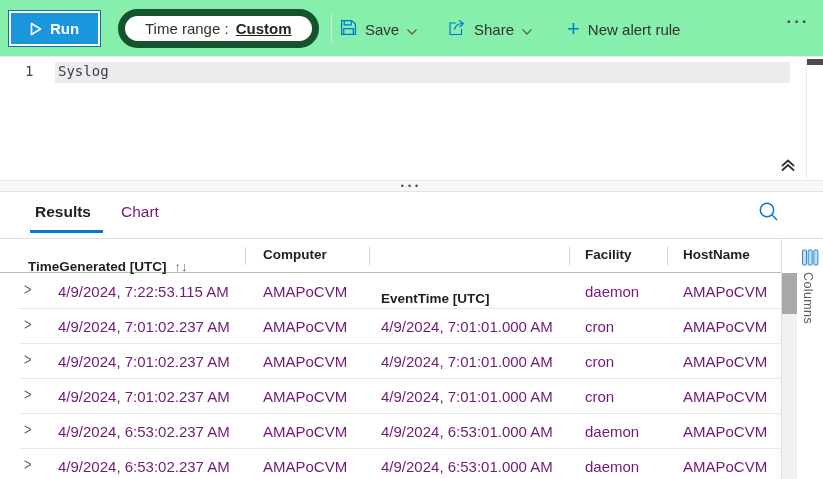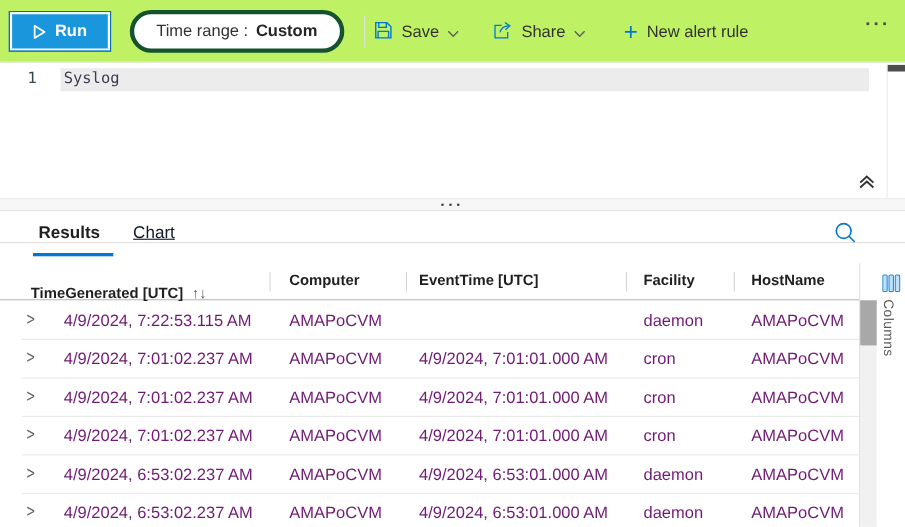--- a/index.html
+++ b/index.html
@@ -1,28 +1,28 @@
 <!DOCTYPE html>
 <html><head>
 <meta charset="utf-8">
 <style>
   * { margin:0; padding:0; box-sizing:border-box; }
   html,body { width:823px; height:479px; overflow:hidden; background:#fff;
     font-family:"Liberation Sans", sans-serif; color:#323130; }
 
   
-  #toolbar { position:absolute; left:0; top:0; width:823px; height:57px; background:#bef264; border-bottom:1px solid #eaeaea; }
+  #toolbar { position:absolute; left:0; top:0; width:823px; height:57px; background:#86efac; border-bottom:1px solid #eaeaea; }
   #run-btn { position:absolute; left:8px; top:10px; width:93px; height:37px;
     background:#1a96dd; border:1px solid #0f6cbd; box-shadow:inset 0 0 0 2px #fff;
     color:#fff; font-size:15px; font-weight:700; display:flex; align-items:center; justify-content:center; gap:8px; cursor:pointer; }
   #run-btn svg { display:block; }
   #timerange-pill { position:absolute; left:118px; top:9px; height:39px; min-width:190px;
-    border:4px solid #14532d; border-radius:20px; background:#fff;
+    border:7px solid #14532d; border-radius:20px; background:#fff;
     display:flex; align-items:center; justify-content:center; gap:7px; padding:0 20px; font-size:15px; color:#323130; cursor:pointer; }
-  #timerange-pill .val { font-weight:700; color:#252423; }
+  #timerange-pill .val { font-weight:700; color:#252423;text-decoration:underline; }
   .tb-sep { position:absolute; left:331px; top:14px; width:1px; height:29px; background:#e1dfdd; }
   .tb-item { position:absolute; top:14px; height:30px; display:flex; align-items:center; gap:8px; font-size:15px; color:#323130; cursor:pointer; }
   #save-item { left:340px; }
   #share-item { left:448px; }
   #alert-item { left:567px; }
   .plus-glyph { color:#0078d4; font-size:22px; font-weight:400; line-height:20px; }
   #more-btn { position:absolute; left:781px; top:12px; width:34px; height:30px; font-size:17px; font-weight:700;
     letter-spacing:2px; color:#4a4a4a; display:flex; align-items:flex-start; justify-content:center; cursor:pointer; }
 
   
@@ -33,33 +33,33 @@
   #editor-vscroll { position:absolute; left:806px; top:0; width:17px; height:122px; border-left:1px solid #ececec; background:#fff; }
   #editor-vscroll-thumb { position:absolute; left:0px; top:1px; width:16px; height:6px; background:#4d4d4d; }
   #collapse-btn { position:absolute; left:778px; top:155px; width:22px; height:22px; cursor:pointer; }
 
   
   #splitter { position:absolute; left:0; top:180px; width:823px; height:12px; background:#f7f7f7;
     border-top:1px solid #ebebeb; border-bottom:1px solid #e3e3e3; display:flex; align-items:center; justify-content:center; cursor:row-resize; }
   #splitter span { font-size:9px; letter-spacing:4px; color:#4d4d4d; line-height:4px; }
 
   
-  #tabsbar { position:absolute; left:0; top:193px; width:823px; height:28px; background:#fff; border-bottom:1px solid #e1dfdd; }
+  #tabsbar { position:absolute; left:0; top:193px; width:823px; height:46px; background:#fff; border-bottom:1px solid #e1dfdd; }
   .tab { position:absolute; top:10px; font-size:15.5px; cursor:pointer; }
   #tab-results { left:35px; font-weight:700; color:#201f1e; }
-  #tab-chart { left:121px; font-weight:400; color:#0f172a;text-decoration:underline; }
+  #tab-chart { left:121px; font-weight:400; color:#701a75; }
   #tab-underline { position:absolute; left:30px; top:37px; width:73px; height:3px; background:#0078d4; }
   #search-btn { position:absolute; left:757px; top:200px; width:26px; height:26px; cursor:pointer; }
 
   
   #table-area { position:absolute; left:0; top:239px; width:823px; height:240px; background:#fff; }
   #table-right-border { position:absolute; left:781px; top:0; width:1px; height:240px; background:#e1dfdd; }
   #thead { position:absolute; left:0; top:0; width:781px; height:34px; border-bottom:1px solid #bdbbb9; }
   .hcell { position:absolute; top:8px; font-size:13.5px; font-weight:700; color:#201f1e; white-space:nowrap; cursor:pointer; }
-  .h0 { left:28px;margin-top:12px; } .h1 { left:263px; } .h2 { left:381px; } .h3 { left:585px; } .h4 { left:683px; }
+  .h0 { left:28px;margin-top:12px; } .h1 { left:263px; } .h2 { left:381px;margin-top:44px; } .h3 { left:585px; } .h4 { left:683px; }
   .sort-ic { font-weight:400; color:#605e5c; font-size:13px; margin-left:8px; }
   .hsep { position:absolute; top:8px; width:1px; height:18px; background:#d6d4d2; }
   .s1 { left:245px; } .s2 { left:369px; } .s3 { left:569px; } .s4 { left:667px; }
 
   #table-rows { position:absolute; left:0; top:35px; width:781px; height:205px; overflow:hidden; }
   .trow { position:relative; width:761px; height:35px; margin-left:20px; border-bottom:1px solid #e8e8e8; cursor:pointer; }
   .trow .expander { position:absolute; left:4px; top:8px; font-size:13px; color:#605e5c; transform:scaleY(1.25); }
   .trow .cell { position:absolute; top:9px; font-size:15px; color:#701a75; white-space:nowrap; }
   .trow .c0 { left:38px; } .trow .c1 { left:243px; } .trow .c2 { left:361px; } .trow .c3 { left:565px; } .trow .c4 { left:663px; }
 

